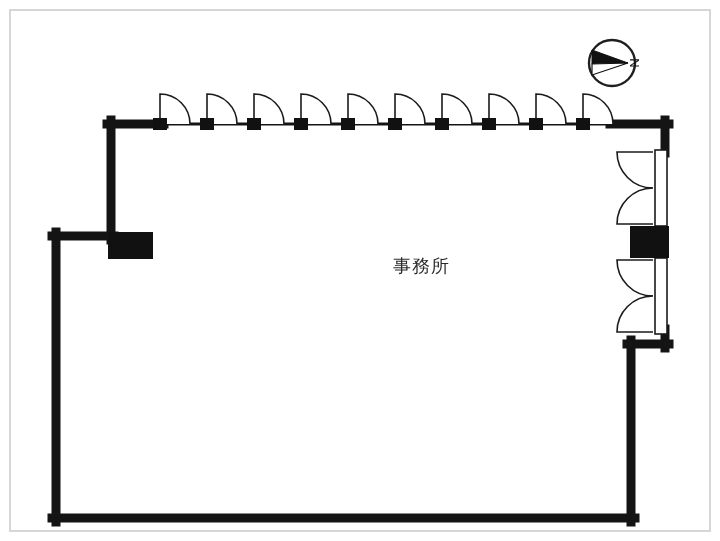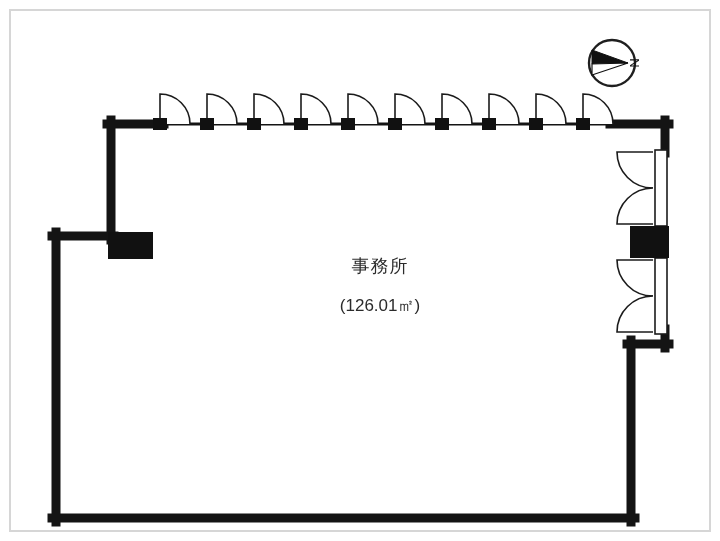--- a/index.html
+++ b/index.html
@@ -23,24 +23,24 @@
   }
   svg.plan {
     position: absolute;
     left: 0;
     top: 0;
     width: 720px;
     height: 541px;
   }
   .label-block {
     position: absolute;
-    left: 292px;
+    left: 274px;
     top: 254px;
     width: 176px;
-    text-align: center;
+    text-align: right;
     color: #2b2b2b;
   }
   .label-block .room-name,
   .label-block .room-section {
     font-size: 18px;
     line-height: 24px;
     letter-spacing: 1px;
   }
   .label-block .spacer { height: 16px; }
   .label-block .area-tsubo {
@@ -133,16 +133,15 @@
 
     <g fill="#111111">
       <rect x="108" y="232" width="45" height="27"></rect>
       <rect x="630" y="226" width="39" height="32"></rect>
     </g>
   </svg>
 
   <div class="label-block">
     <div class="room-name">事務所</div>
     <div class="spacer"></div>
-    <div class="area-m2">(126.01㎡)</div>
   </div>
 
 </div>
 
 </body></html>

